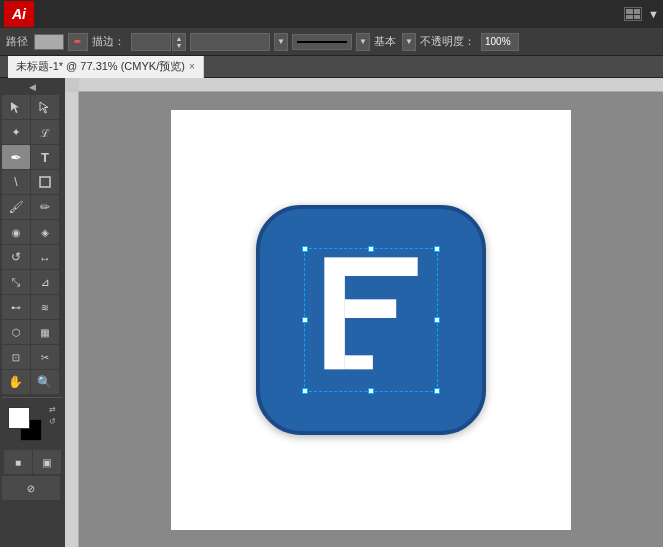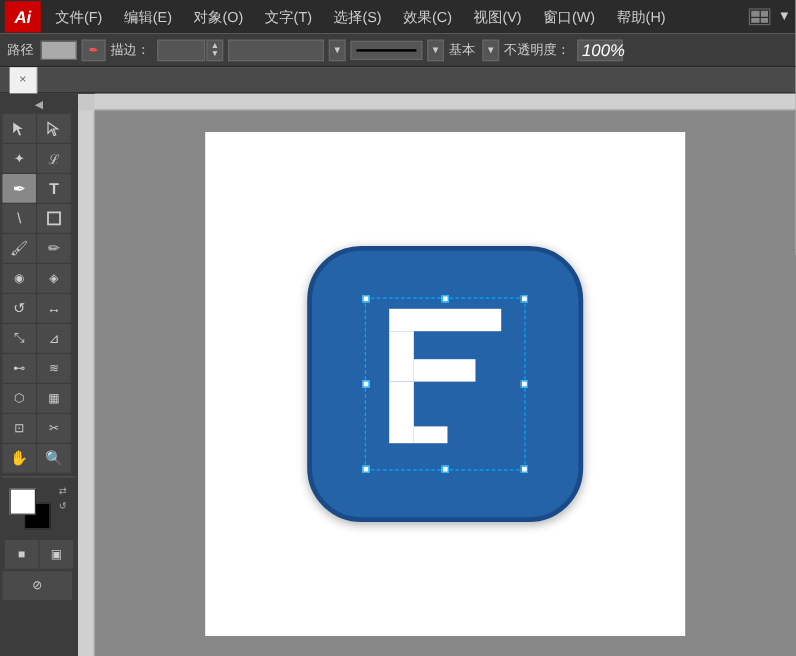--- a/index.html
+++ b/index.html
@@ -250,31 +250,20 @@
       height: 1px;
       background: #555;
       margin: 2px 0;
     }
   </style>
 </head>
 <body>
 
 <div id="menubar">
   <div id="app-logo">Ai</div>
-  <div class="menu-items">
-    <span class="menu-item">文件(F)</span>
-    <span class="menu-item">编辑(E)</span>
-    <span class="menu-item">对象(O)</span>
-    <span class="menu-item">文字(T)</span>
-    <span class="menu-item">选择(S)</span>
-    <span class="menu-item">效果(C)</span>
-    <span class="menu-item">视图(V)</span>
-    <span class="menu-item">窗口(W)</span>
-    <span class="menu-item">帮助(H)</span>
-  </div>
   <div style="margin-left:auto; display:flex; gap:6px; align-items:center;">
     <div style="width:18px;height:14px;border:1px solid #666;display:grid;grid-template-columns:1fr 1fr;gap:1px;padding:1px;">
       <div style="background:#888;"></div>
         <div style="background:#888;"></div>
       <div style="background:#888;"></div>
         <div style="background:#888;"></div>
     </div>
     <span style="color:#ccc;font-size:11px;">▼</span>
   </div>
 </div>
@@ -303,26 +292,27 @@
   </div>
   <div style="width:14px;height:18px;background:#555;border:1px solid #666;display:flex;align-items:center;justify-content:center;cursor:pointer;">
     <span style="color:#ccc;font-size:8px;">▼</span>
   </div>
   <span class="toolbar-label">基本</span>
   <div style="width:14px;height:18px;background:#555;border:1px solid #666;display:flex;align-items:center;justify-content:center;cursor:pointer;">
     <span style="color:#ccc;font-size:8px;">▼</span>
   </div>
   <span class="toolbar-label">不透明度：</span>
   <div style="width:38px;height:18px;background:#555;border:1px solid #666;display:flex;align-items:center;padding:0 3px;">
-    <span style="color:#fff;font-size:14px;font-style:italic;">100%</span>
+    <span style="color:#fff;font-size:10px;">100%</span>
   </div>
 </div>
 
 <div id="tabbar">
   <div class="tab">
+    <span style="font-size:11px;">未标题-1* @ 77.31% (CMYK/预览)</span>
     <span class="tab-close">×</span>
   </div>
 </div>
 
 <div id="main-area">
 
   <div id="toolbox">
 
     <div style="text-align:center;color:#aaa;font-size:9px;margin-bottom:2px;">◀</div>
 

